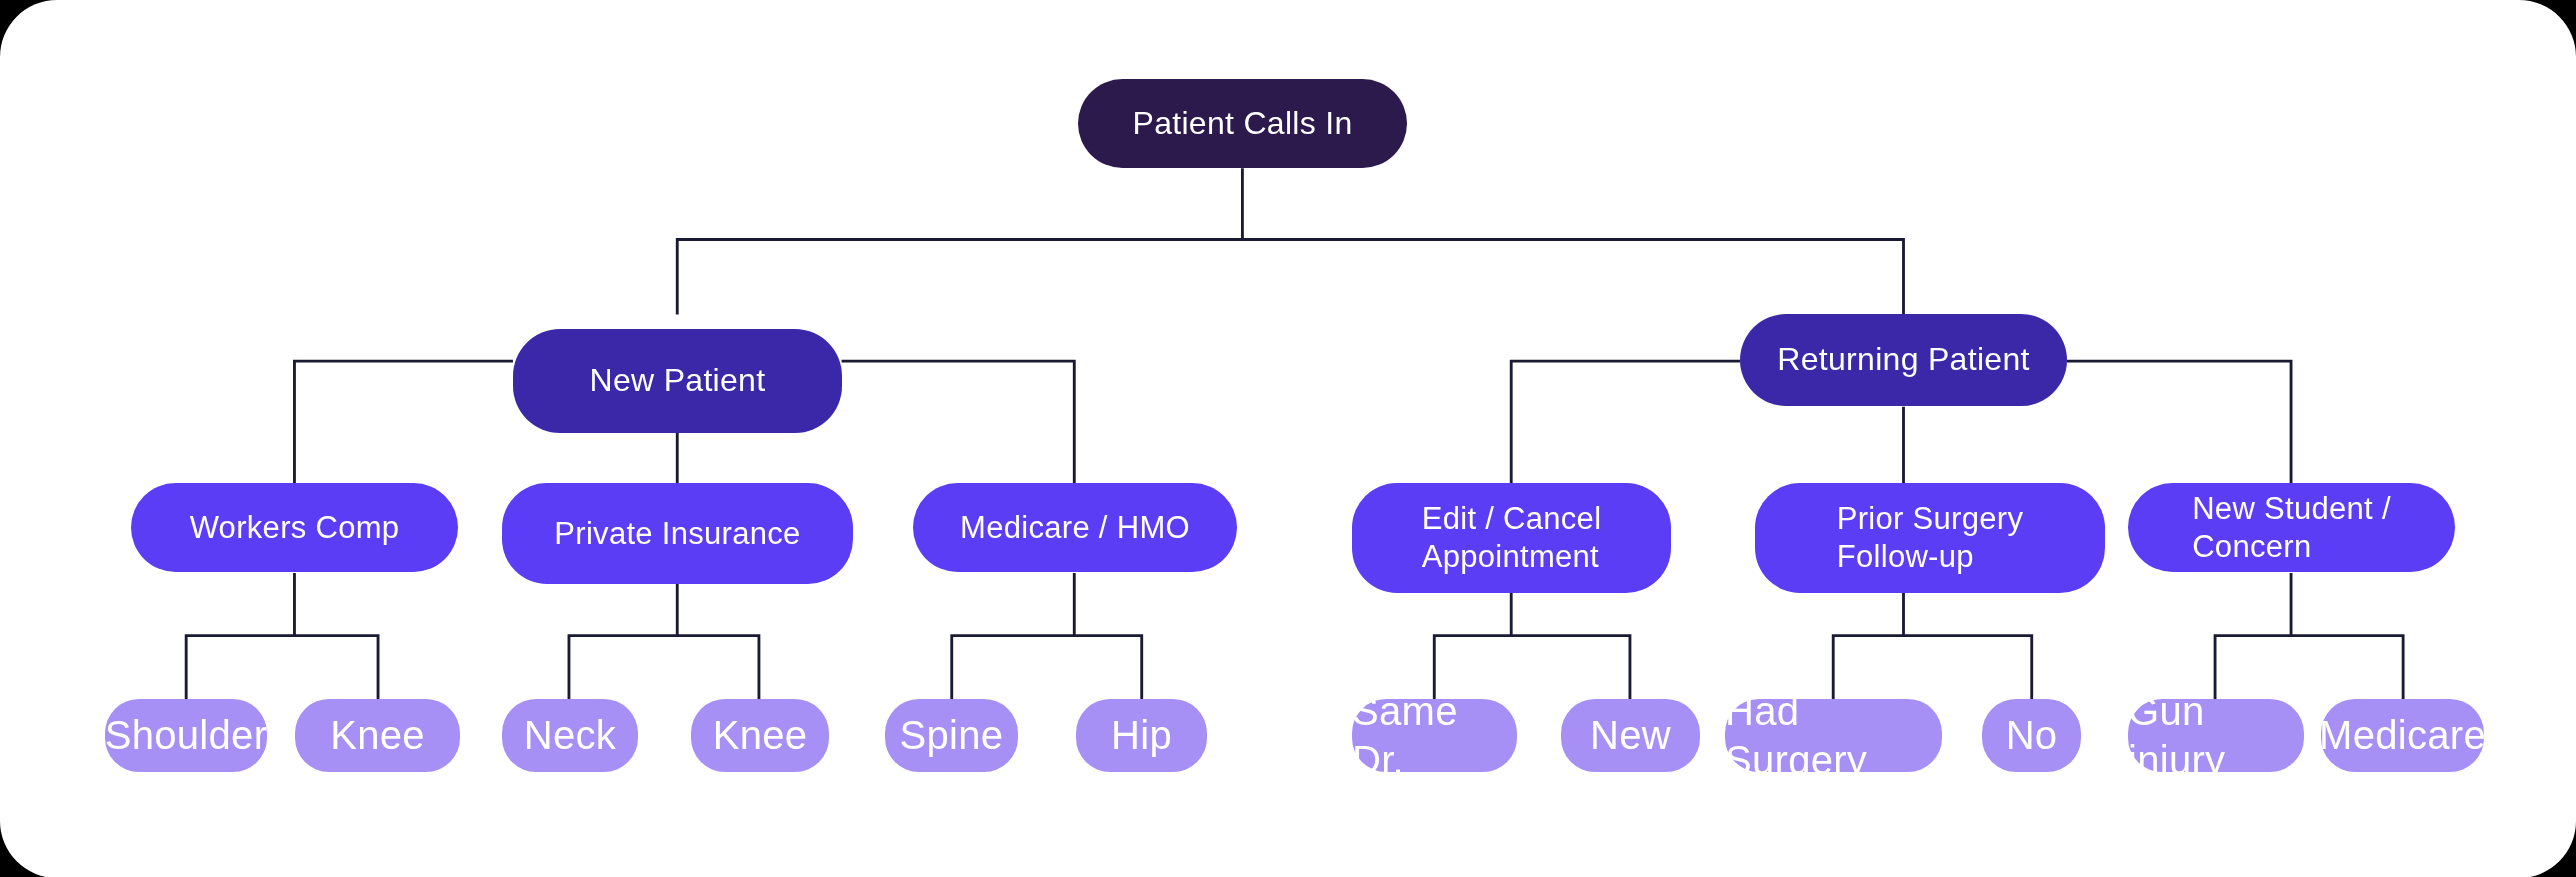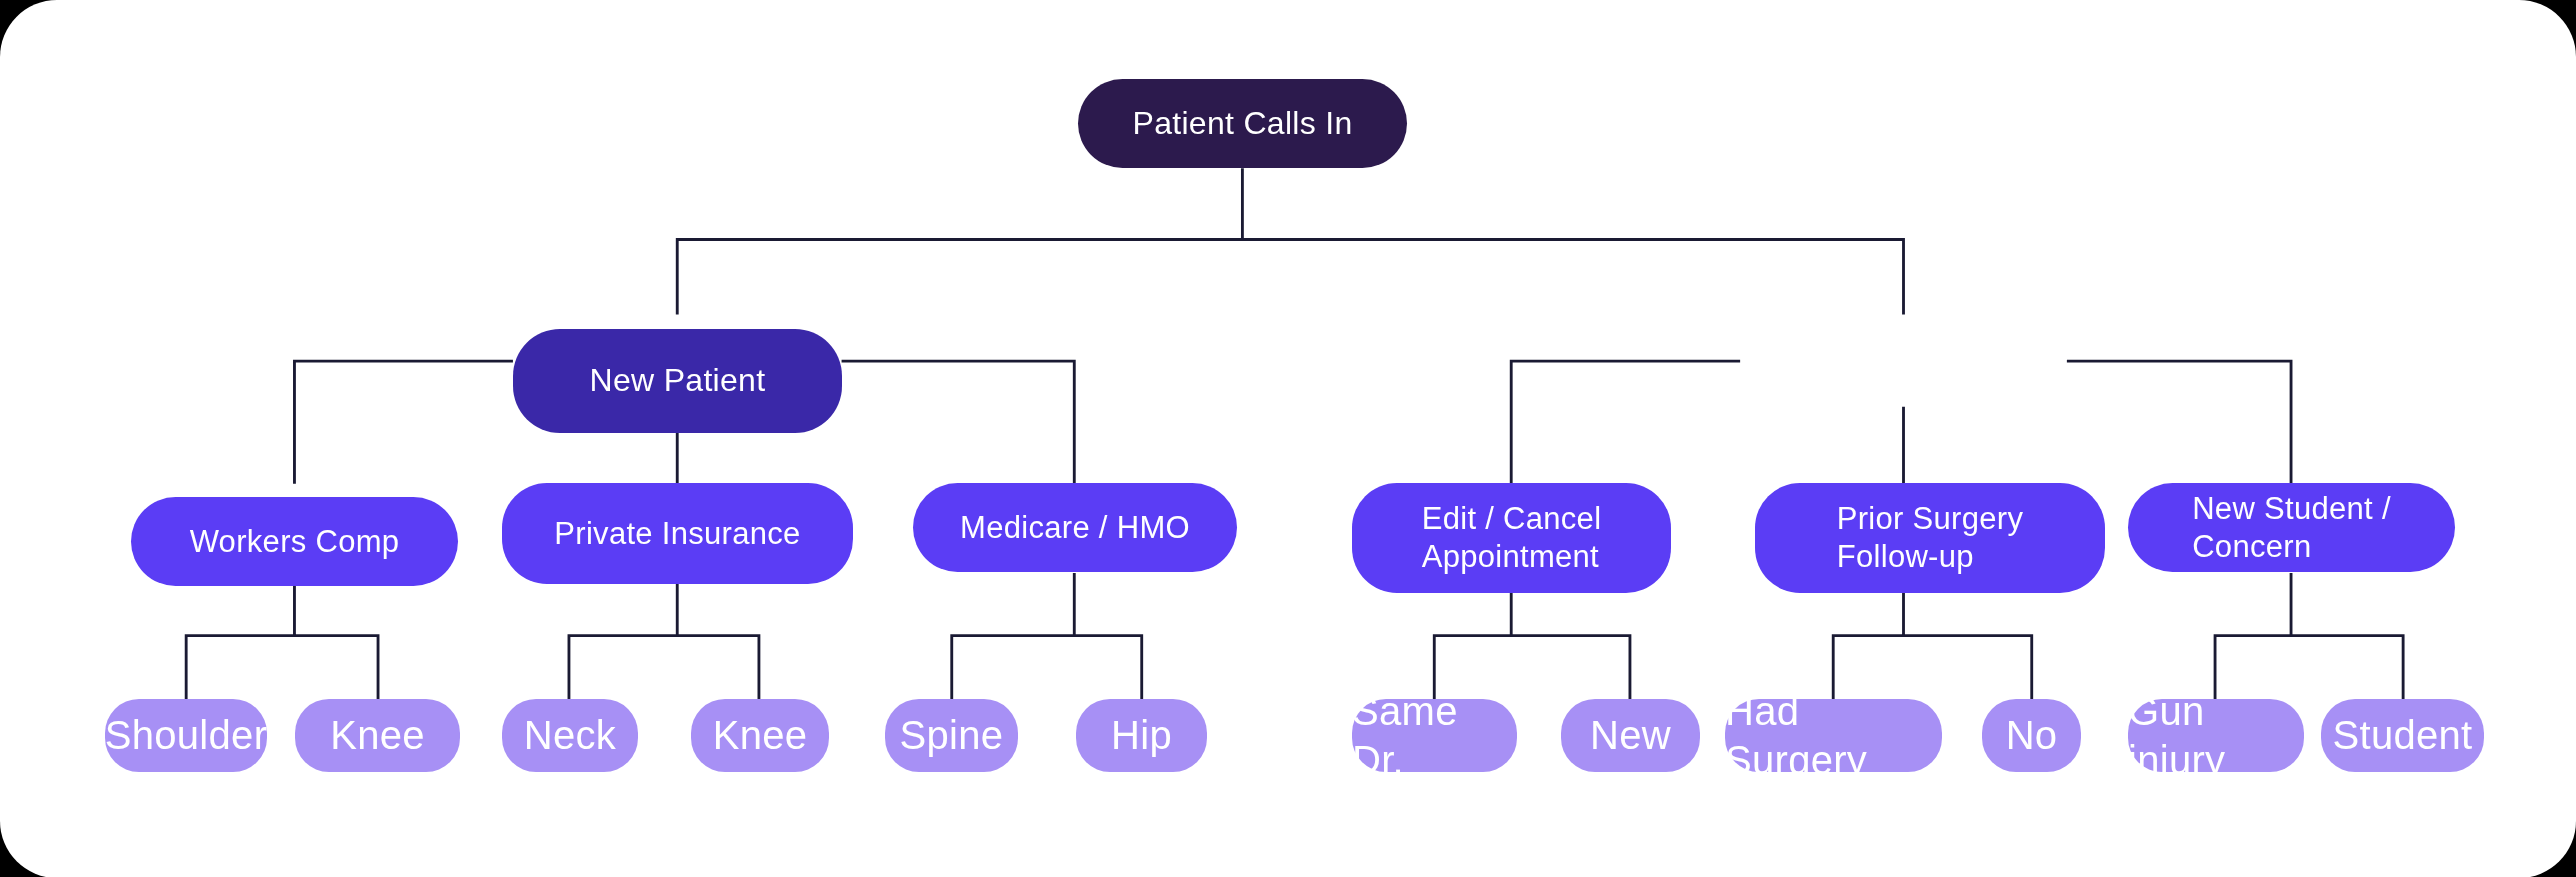--- a/index.html
+++ b/index.html
@@ -65,37 +65,38 @@
     <path d="M713 603 V669 M599 736 V669 H799 V736"></path>
     <path d="M1131 603 V669 M1002 736 V669 H1202 V736"></path>
     <path d="M1591 603 V669 M1510 736 V669 H1716 V736"></path>
     <path d="M2004 603 V669 M1930 736 V669 H2139 V736"></path>
     <path d="M2412 603 V669 M2332 736 V669 H2530 V736"></path>
   </svg>
 
   <div class="node lvl1" style="left:1078px; top:79px; width:329px; height:89px">Patient Calls In</div>
 
   <div class="node lvl2" style="left:513px; top:329px; width:329px; height:104px">New Patient</div>
+  <div class="node lvl2" style="left:1740px; top:314px; width:327px; height:92px">Returning Patient</div>
 
-  <div class="node lvl3" style="left:131px; top:497px; width:327px; height:89px">Workers Comp</div>
+  <div class="node lvl3" style="left:131px; top:483px; width:327px; height:89px">Workers Comp</div>
   <div class="node lvl3" style="left:502px; top:483px; width:351px; height:101px">Private Insurance</div>
   <div class="node lvl3" style="left:913px; top:483px; width:324px; height:89px">Medicare / HMO</div>
   <div class="node lvl3" style="left:1352px; top:483px; width:319px; height:110px">Edit / Cancel
 Appointment</div>
   <div class="node lvl3" style="left:1755px; top:483px; width:350px; height:110px">Prior Surgery
 Follow-up</div>
   <div class="node lvl3" style="left:2128px; top:483px; width:327px; height:89px">New Student /
 Concern</div>
 
   <div class="node lvl4" style="left:105px; top:699px; width:162px; height:73px">Shoulder</div>
   <div class="node lvl4" style="left:295px; top:699px; width:165px; height:73px">Knee</div>
   <div class="node lvl4" style="left:502px; top:699px; width:136px; height:73px">Neck</div>
   <div class="node lvl4" style="left:691px; top:699px; width:138px; height:73px">Knee</div>
   <div class="node lvl4" style="left:885px; top:699px; width:133px; height:73px">Spine</div>
   <div class="node lvl4" style="left:1076px; top:699px; width:131px; height:73px">Hip</div>
   <div class="node lvl4" style="left:1352px; top:699px; width:165px; height:73px">Same Dr.</div>
   <div class="node lvl4" style="left:1561px; top:699px; width:139px; height:73px">New</div>
   <div class="node lvl4" style="left:1725px; top:699px; width:217px; height:73px">Had Surgery</div>
   <div class="node lvl4" style="left:1982px; top:699px; width:99px; height:73px">No</div>
   <div class="node lvl4" style="left:2128px; top:699px; width:176px; height:73px">Gun injury</div>
-  <div class="node lvl4" style="left:2321px; top:699px; width:163px; height:73px">Student</div>
+  <div class="node lvl4" style="left:2321px; top:699px; width:163px; height:73px">Medicare</div>
 </div>
 
 
 </body></html>

